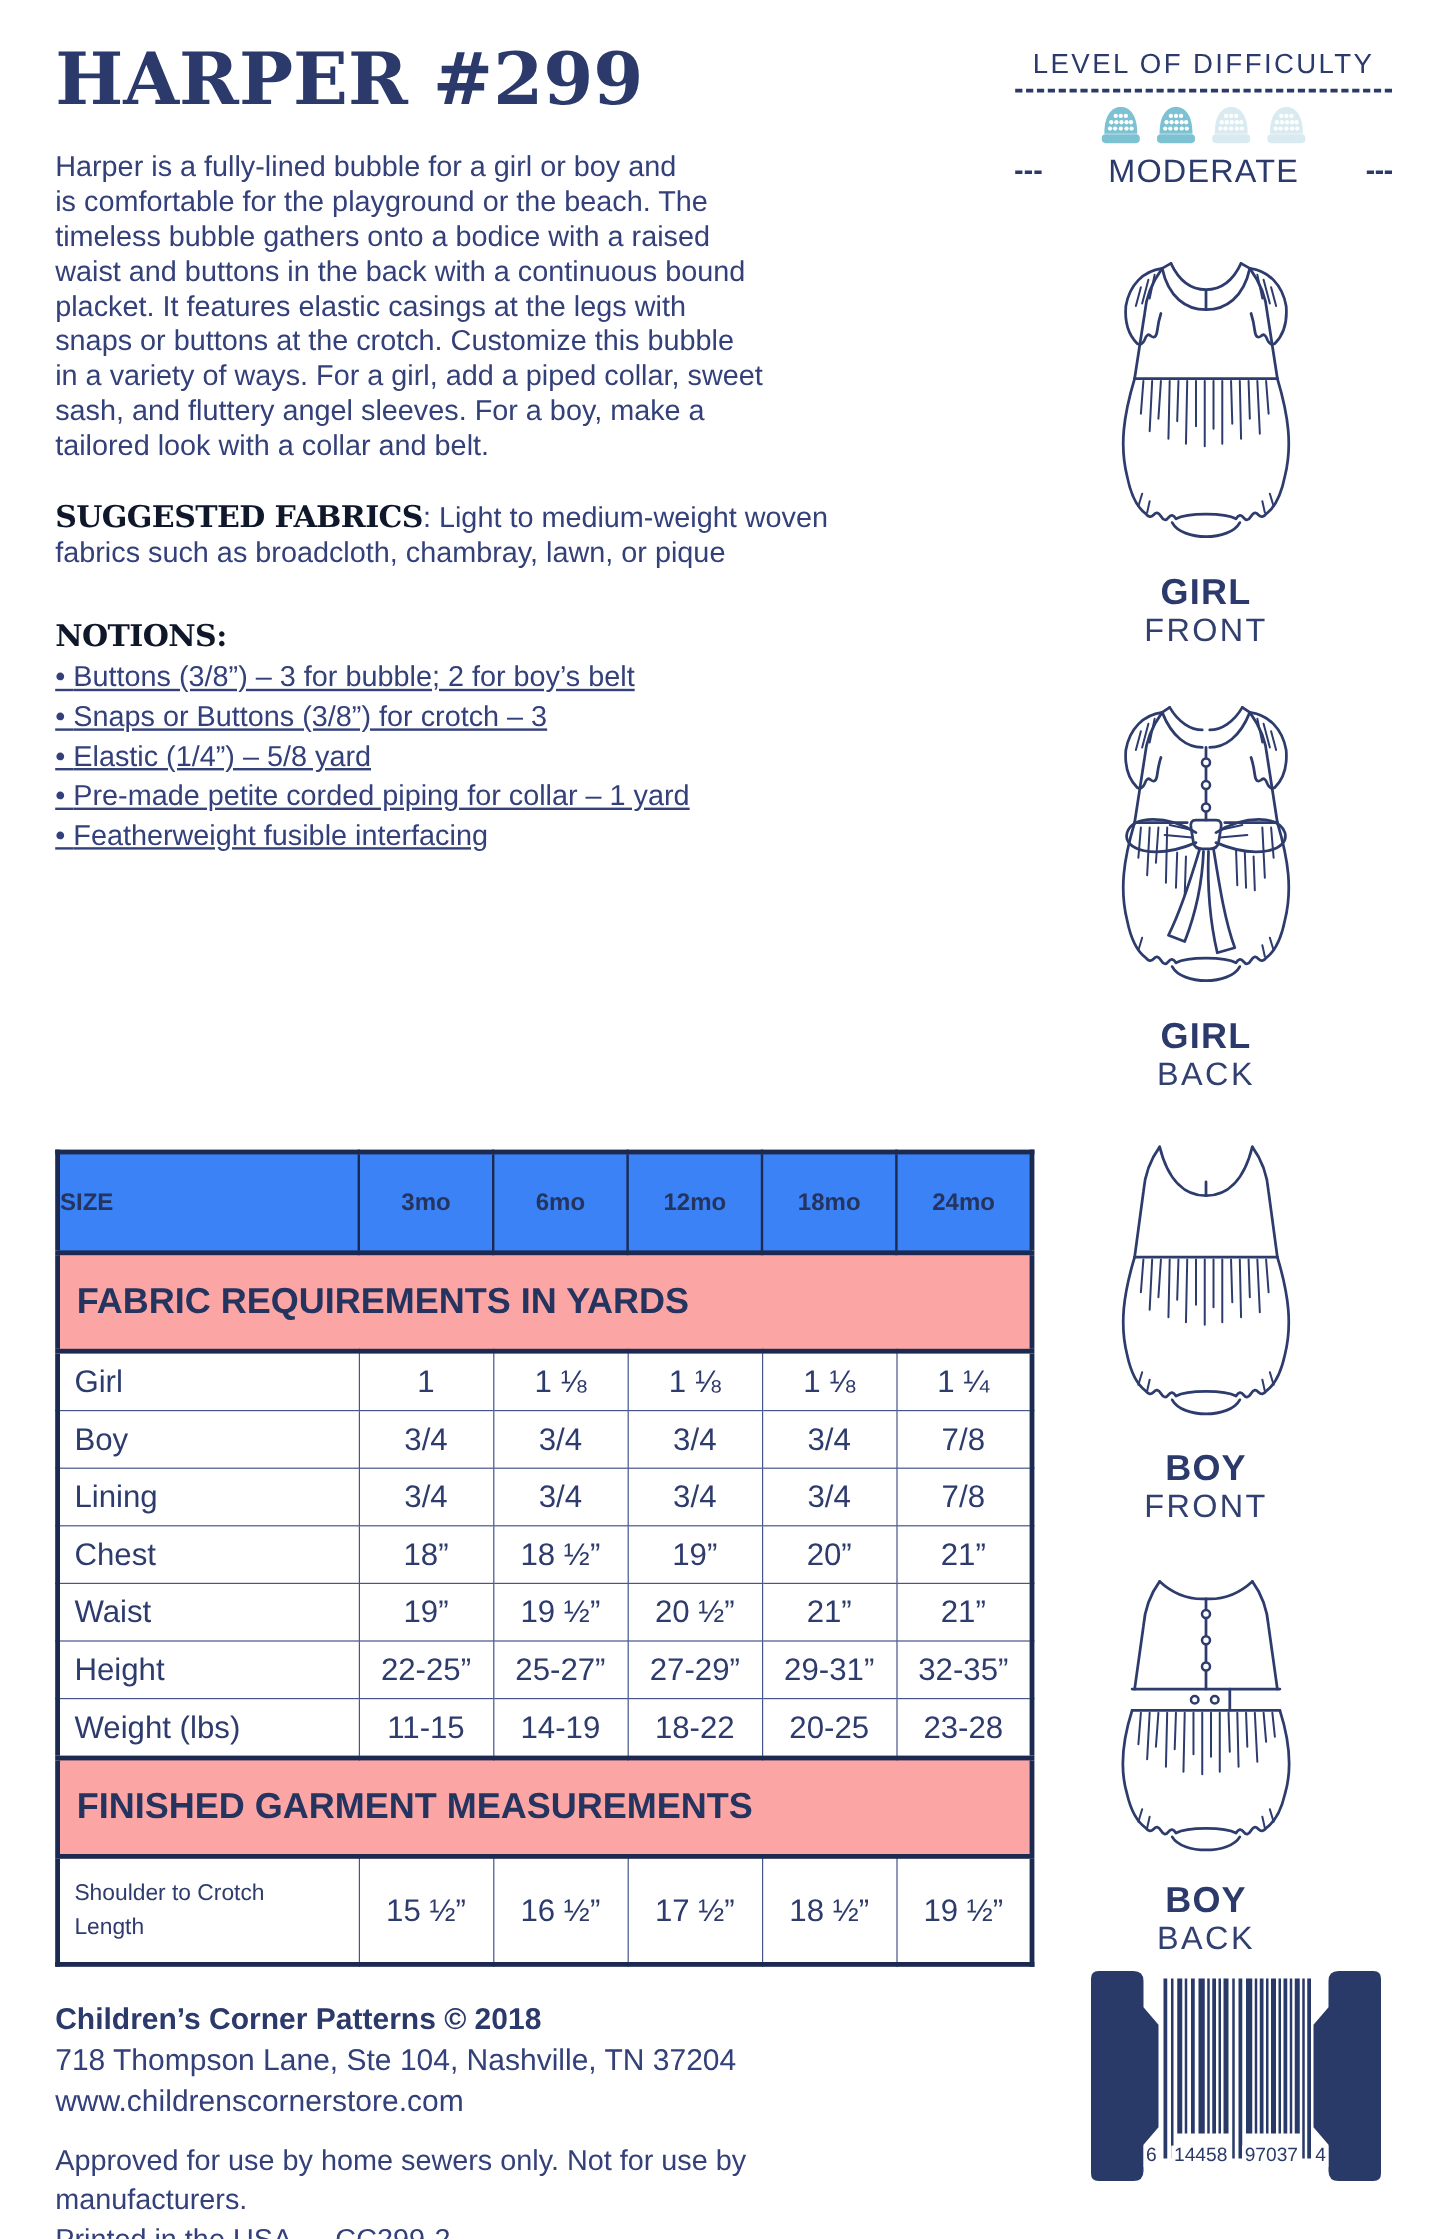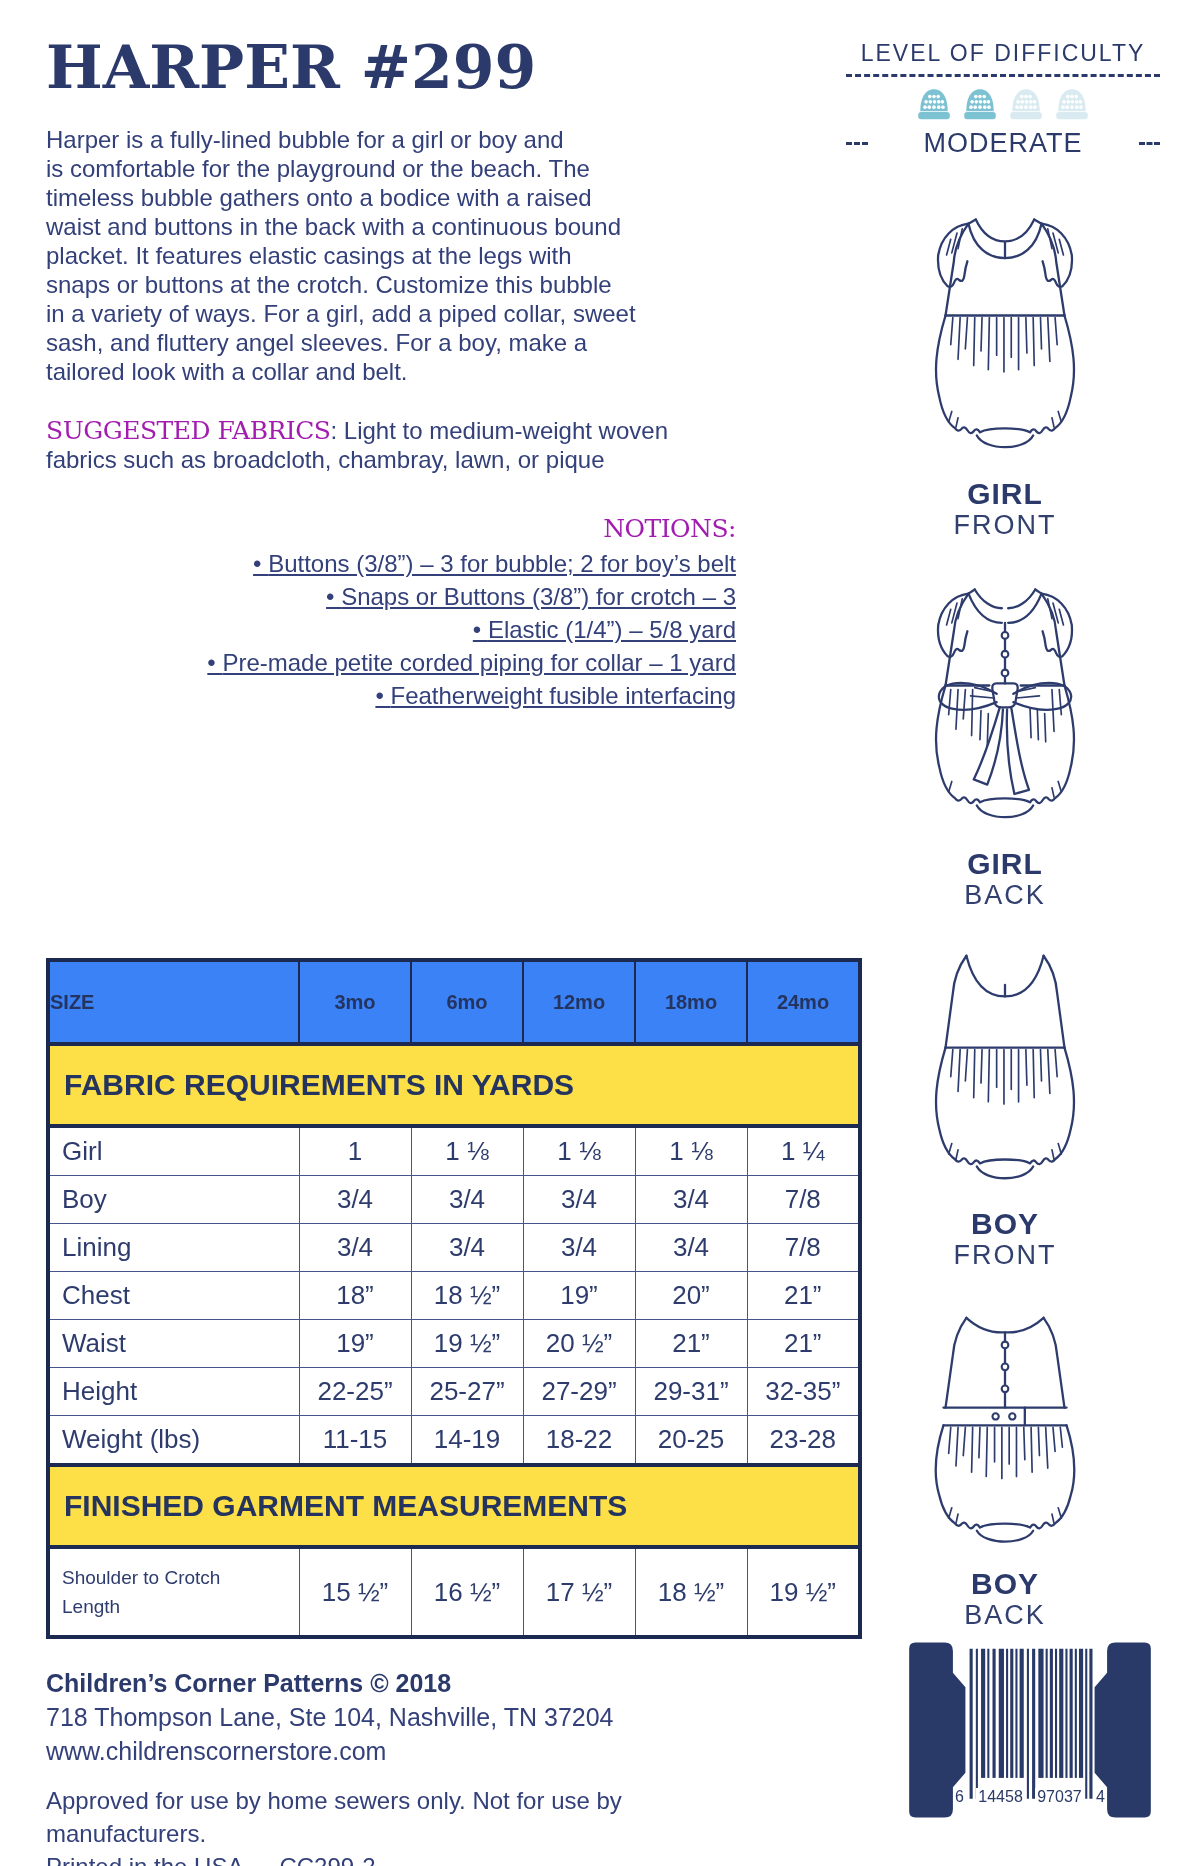--- a/index.html
+++ b/index.html
@@ -5,35 +5,35 @@
   html,body{margin:0;padding:0;background:#fff;}
   .page{position:relative;width:1200px;height:1866px;background:#ffffff;overflow:hidden;
         font-family:"Liberation Sans",sans-serif;color:#33407a;}
 
   
   .left-col{position:absolute;left:46px;top:36px;width:690px;}
   h1.title{font-family:"DejaVu Serif",serif;font-weight:bold;font-size:60px;line-height:1.05;
            color:#2b3a6b;margin:0 0 26px 0;letter-spacing:0px;}
   .intro{font-size:24px;line-height:29px;margin:0 0 30px 0;white-space:pre-line;}
   .para{font-size:24px;line-height:29px;margin:0 0 40px 0;}
-  .slab{font-family:"DejaVu Serif",serif;font-weight:normal;font-size:25px;color:#a21caf;letter-spacing:-0.5px;}
-  .notions{margin:0 0 38px 0;text-align:right;}
+  .slab{font-family:"DejaVu Serif",serif;font-weight:bold;font-size:25px;color:#0f172a;letter-spacing:-0.5px;}
+  .notions{margin:0 0 38px 0;}
   .notions ul{list-style:none;margin:4px 0 0 0;padding:0;text-decoration:underline;}
   .notions li{font-size:24px;line-height:33px;}
   .notions li::before{content:"• ";}
 
   
   table.size-table{position:absolute;left:46px;top:958px;width:802px;border-collapse:collapse;
         border:4px solid #1c2a52;table-layout:fixed;}
   table.size-table td,table.size-table th{padding:0;}
   tr.head th{background:#3b82f6;color:#24345f;font-size:20px;font-weight:bold;height:80px;
         border:2px solid #1c2a52;}
   th.size-col{width:248px;text-align:left;padding-left:18px;}
   tr.head th.mo{width:110px;text-align:center;}
-  tr.band td{background:#fde047;color:#24345f;font-size:30px;font-weight:bold;height:78px;
+  tr.band td{background:#fca5a5;color:#24345f;font-size:30px;font-weight:bold;height:78px;
         padding-left:14px;border-top:4px solid #1c2a52;border-bottom:4px solid #1c2a52;}
   tr.data td{background:#fff;font-size:26px;color:#2e3c6d;height:47px;
         border:1.5px solid #46558a;text-align:center;}
   tr.data td.rowlabel{text-align:left;padding-left:12px;}
   tr.data.tall td{height:86px;}
   tr.data.tall td.rowlabel{font-size:19px;line-height:29px;padding-right:20px;}
 
   
   .footer{position:absolute;left:46px;top:1666px;width:700px;font-size:25px;line-height:34px;}
   .footer .bold-line{font-weight:bold;color:#2b3a6b;}

